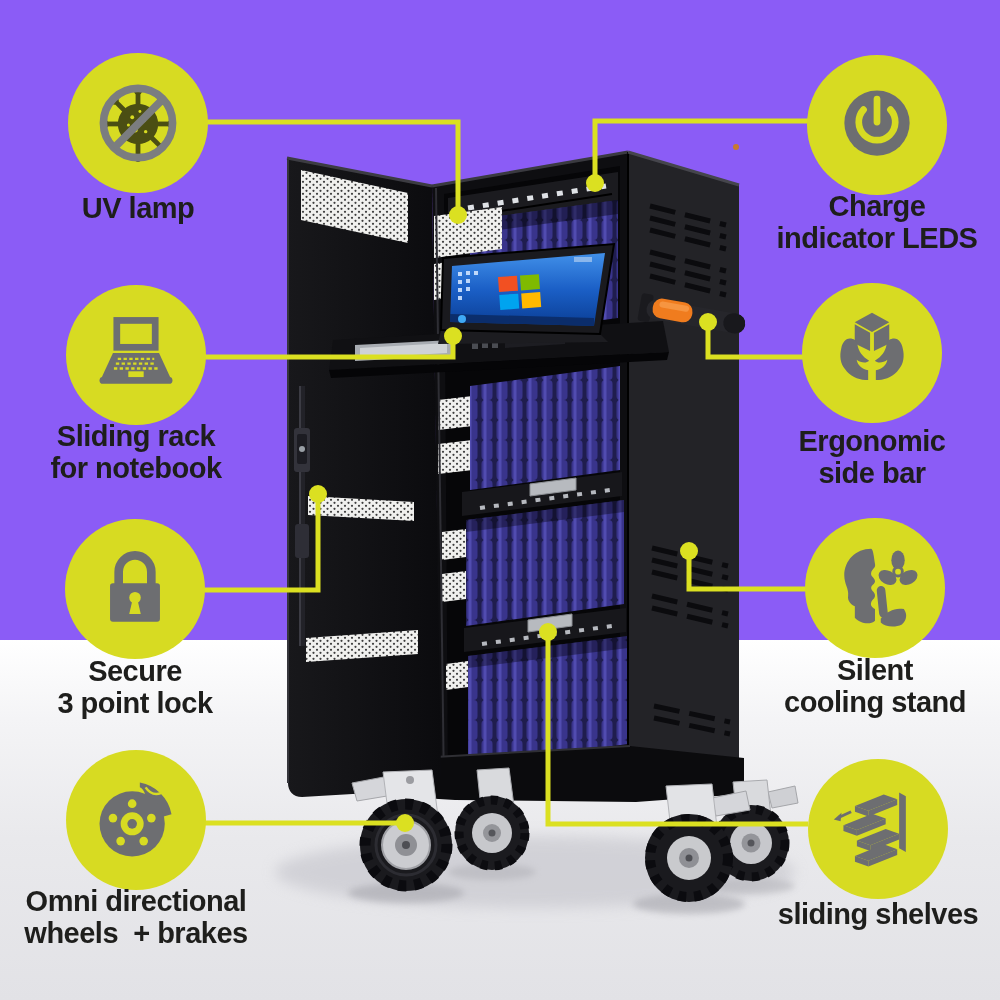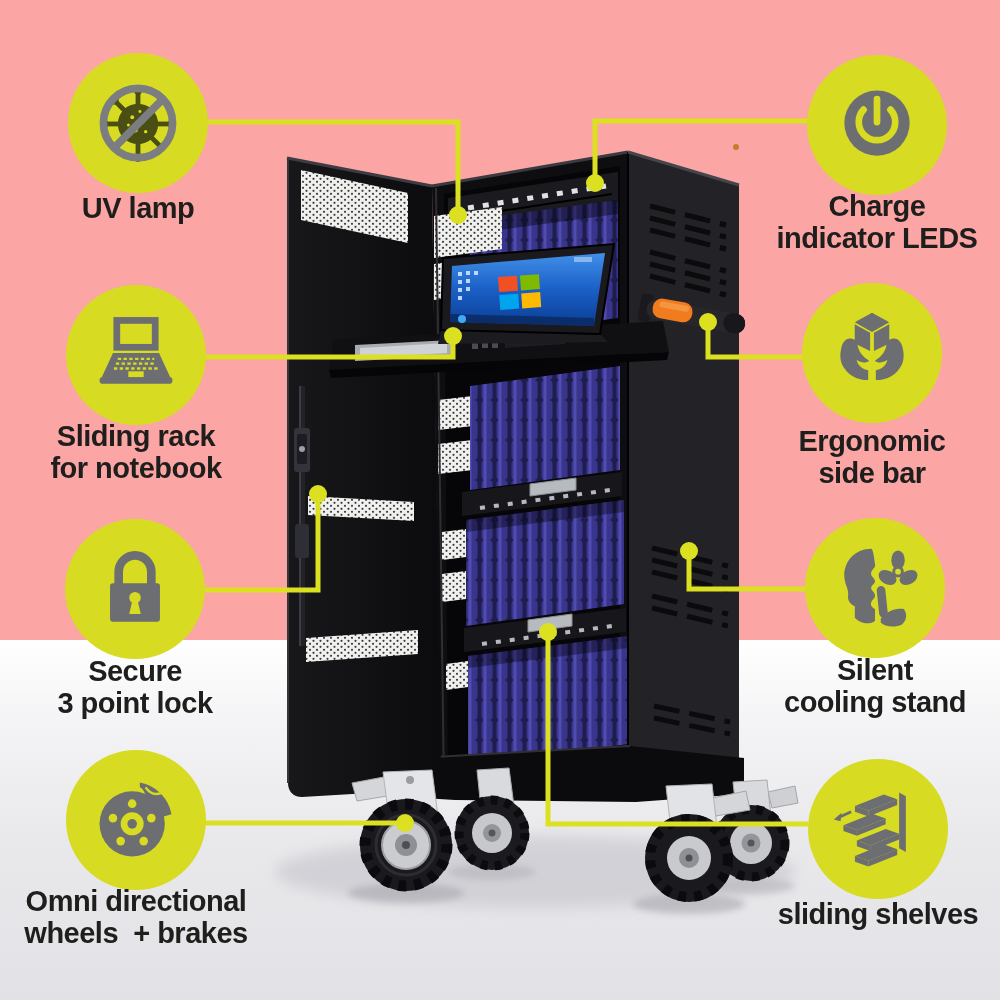--- a/index.html
+++ b/index.html
@@ -1,17 +1,17 @@
 <!DOCTYPE html>
 <html><head>
 <meta charset="utf-8">
 <style>
   html,body{margin:0;padding:0;}
   body{width:1000px;height:1000px;font-family:"Liberation Sans",sans-serif;}
-  .canvas{position:relative;width:1000px;height:1000px;background:#fca5a5;overflow:hidden;}
+  .canvas{position:relative;width:1000px;height:1000px;background:#8b5cf6;overflow:hidden;}
   .floor{position:absolute;left:0;top:640px;width:1000px;height:360px;
          background:linear-gradient(180deg,#ffffff 0%,#f4f4f6 22%,#e9e9ec 55%,#e2e2e6 100%);}
   .cart-svg{position:absolute;left:0;top:0;z-index:1;}
   .callout{position:absolute;z-index:2;}
   .bubble{width:140px;height:140px;border-radius:50%;background:#d7db22;
           display:flex;align-items:center;justify-content:center;}
   .label{position:absolute;width:300px;text-align:center;z-index:2;
          font-weight:700;font-size:29px;line-height:1.12;color:#1e1e1c;letter-spacing:-0.5px;}
   .label span{display:block;white-space:pre;}
 </style>

